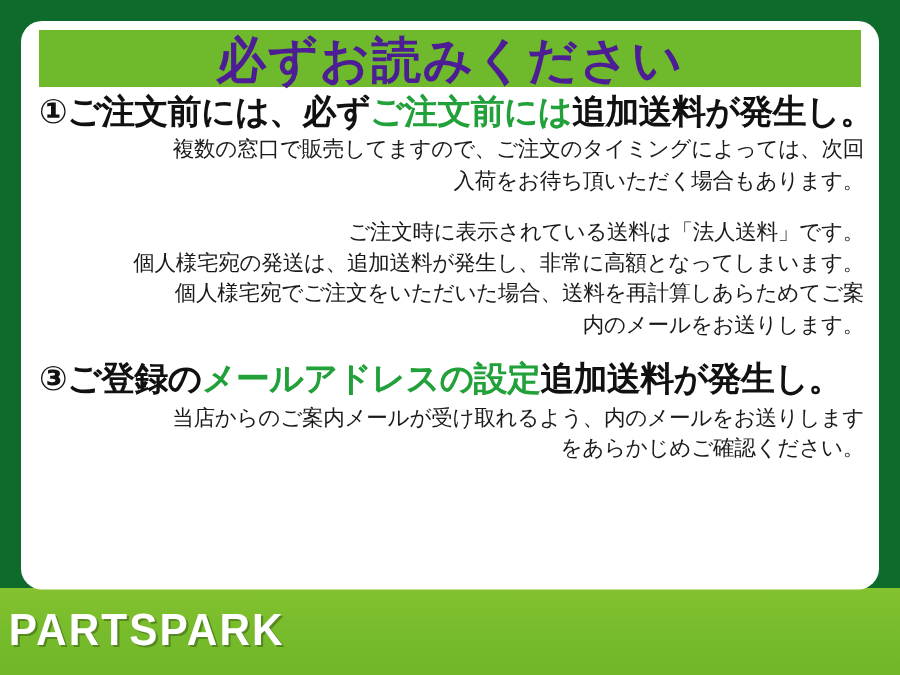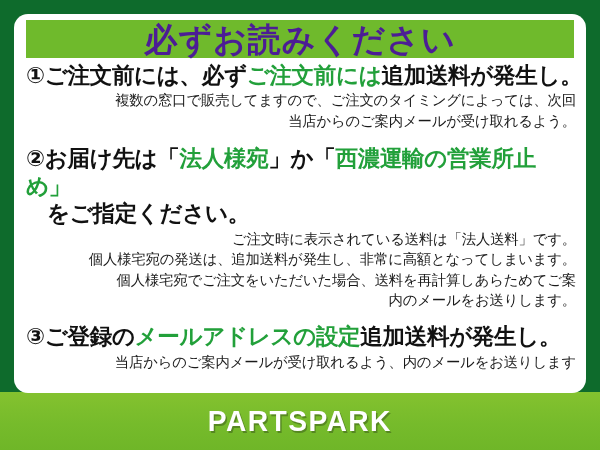--- a/index.html
+++ b/index.html
@@ -26,21 +26,20 @@
   
   #brand-footer {
     position: absolute;
     left: 0;
     right: 0;
     bottom: 0;
     height: 58px;
     background: linear-gradient(180deg, #84c22f 0%, #76bb2b 55%, #6fb628 100%);
     display: flex;
     align-items: center;
-    justify-content: center;
     z-index: 1;
   }
   #brand-wordmark {
     color: #ffffff;
     font-size: 30px;
     font-weight: bold;
     letter-spacing: 1.5px;
     text-shadow: 1.5px 1.5px 0 rgba(60, 95, 25, 0.55);
     font-family: "Liberation Sans", "DejaVu Sans", sans-serif;
     transform: scaleX(0.94);
@@ -140,36 +139,36 @@
     <div id="title-bar">
       <span id="title-text">必ずお読みください</span>
     </div>
 
     <div id="items">
 
       <div class="notice-item" id="item-1">
         <div class="item-heading"><span>①</span><span>ご注文前には、必ず</span><span class="hl">ご注文前には</span><span>追加送料が発生し。</span></div>
         <div class="item-body">
           <span class="line">複数の窓口で販売してますので、ご注文のタイミングによっては、次回</span>
-          <span class="line">当店からのご案内メールが受け取れるよう。</span>
+          <span class="line">入荷をお待ち頂いただく場合もあります。</span>
         </div>
       </div>
 
       <div class="notice-item" id="item-2">
-        <div class="item-heading wrap"><span>②</span><span>お届け先は</span><span class="mark">「</span><span class="hl">法人様宛</span><span class="mark">」</span><span>か</span><span class="mark">「</span><span class="hl">西濃運輸の営業所止め</span><span class="hl">」</span><span class="heading-cont">をご指定ください。</span></div>
         <div class="item-body">
           <span class="line">ご注文時に表示されている送料は「法人送料」です。</span>
           <span class="line">個人様宅宛の発送は、追加送料が発生し、非常に高額となってしまいます。</span>
           <span class="line">個人様宅宛でご注文をいただいた場合、送料を再計算しあらためてご案</span>
           <span class="line">内のメールをお送りします。</span>
         </div>
       </div>
 
       <div class="notice-item" id="item-3">
         <div class="item-heading"><span>③</span><span>ご登録の</span><span class="hl">メールアドレスの設定</span><span>追加送料が発生し。</span></div>
         <div class="item-body">
           <span class="line">当店からのご案内メールが受け取れるよう、内のメールをお送りします</span>
+          <span class="line">をあらかじめご確認ください。</span>
         </div>
       </div>
 
     </div>
   </div>
 </div>
 
 </body></html>

